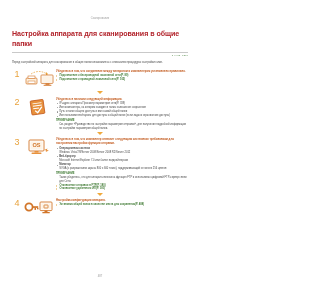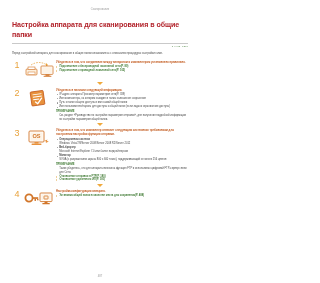--- a/index.html
+++ b/index.html
@@ -14,21 +14,21 @@
     color: #3a3a3a;
     position: relative;
     overflow: hidden;
   }
 
   .page {
     width: 200px;
     height: 283px;
     position: relative;
     box-sizing: border-box;
-    padding: 4px 12px;
+    padding: 13px 12px;
   }
 
   
   .running-header {
     height: 11px;
     display: flex;
     align-items: center;
     justify-content: center;
     font-size: 2.6px;
     color: #9a9a9a;

